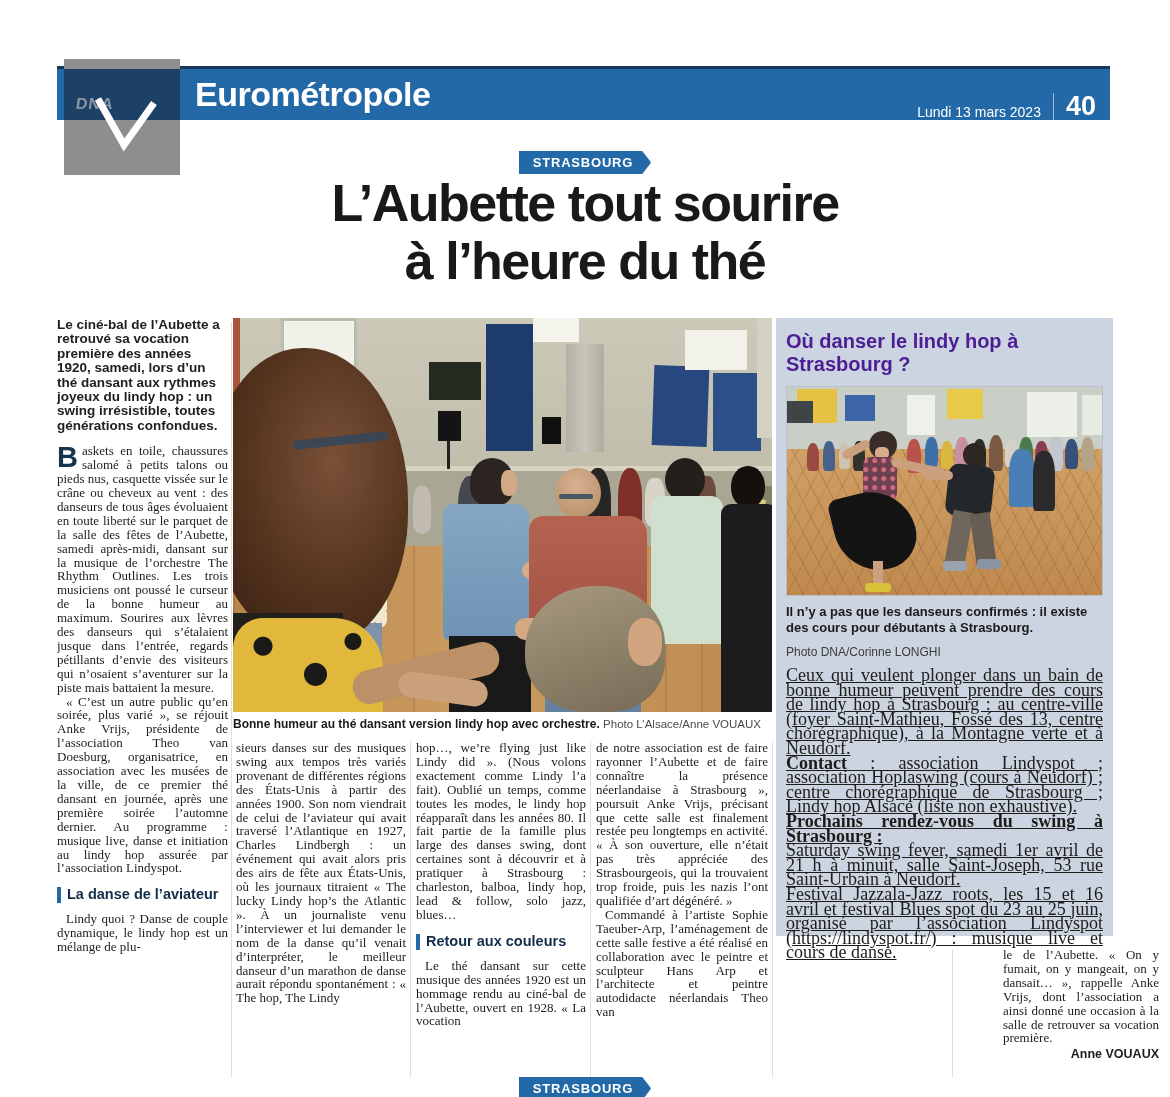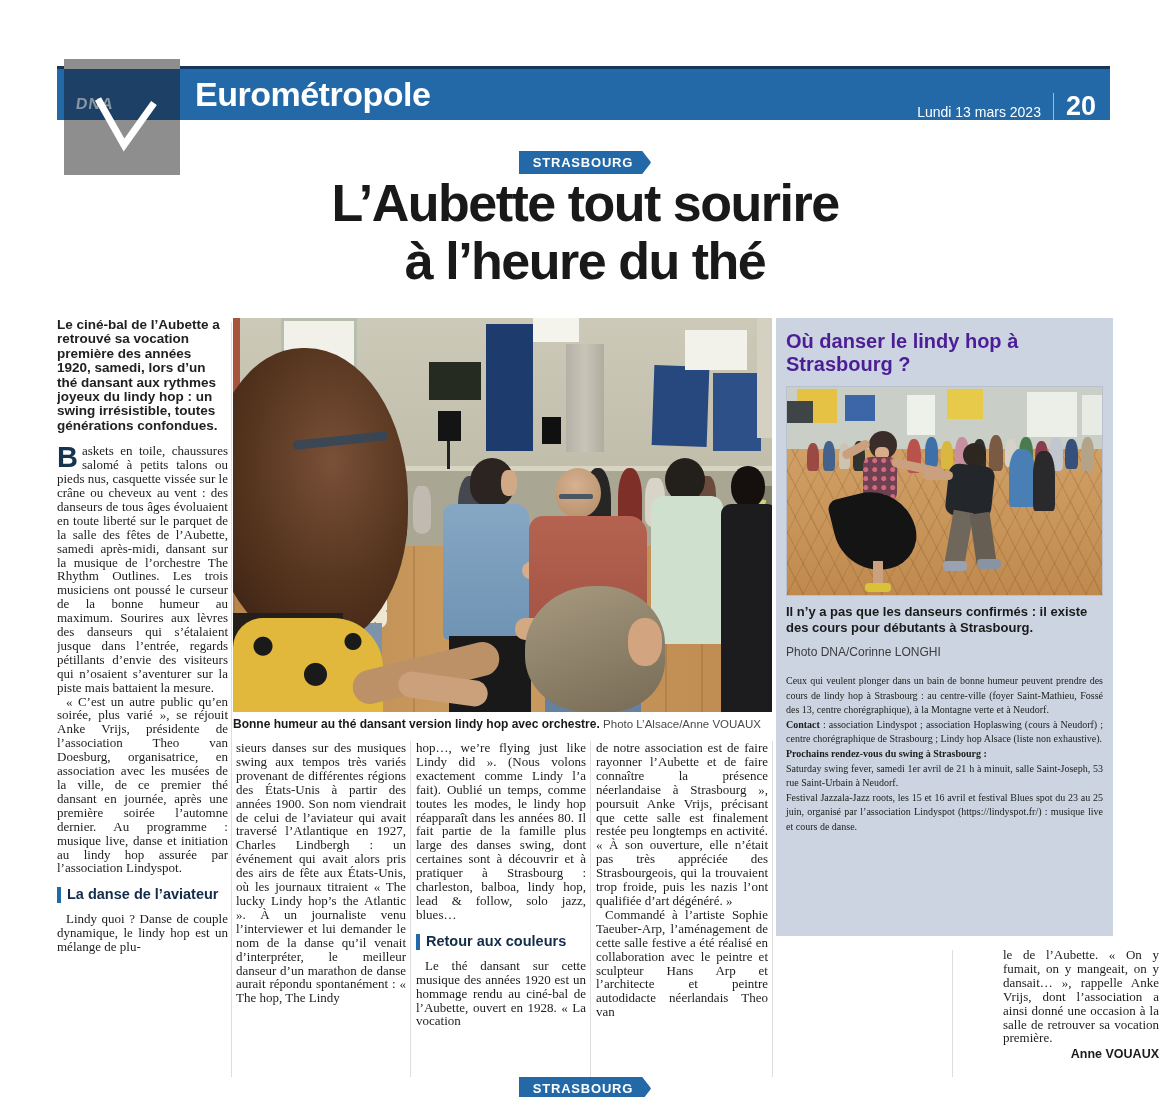--- a/index.html
+++ b/index.html
@@ -45,37 +45,37 @@
   .byline{text-align:right;font-family:"Liberation Sans","DejaVu Sans",sans-serif;font-weight:700;font-size:12.5px;margin-top:3px;}
   .rule{position:absolute;width:1px;background:#dedede;}
   
   .sidebar{position:absolute;left:776px;top:318px;width:337px;height:618px;background:#cbd4e0;box-sizing:border-box;padding:12px 10px;}
   .sb-title{font-family:"Liberation Sans","DejaVu Sans",sans-serif;font-weight:700;font-size:20px;line-height:23px;
     color:#4c1d95;width:260px;letter-spacing:0;}
   .sb-photo{position:relative;margin-top:10px;width:315px;height:208px;overflow:hidden;border:1px solid #b8c0cc;background:#c9cec6;}
   .sb-caption{font-family:"Liberation Sans","DejaVu Sans",sans-serif;font-weight:700;font-size:13px;line-height:15.5px;
     color:#1a1a1a;margin-top:8px;}
   .sb-credit{font-family:"Liberation Sans","DejaVu Sans",sans-serif;font-size:12px;color:#3c3c3c;margin-top:10px;}
-  .sb-body{font-size:10px;line-height:14.6px;text-align:justify;margin-top:15px;}
+  .sb-body{font-size:18px;line-height:14.6px;text-align:justify;margin-top:9px;text-decoration:underline;}
   .sb-body p{margin:0;}
   
   .photo-main{position:absolute;left:233px;top:318px;width:539px;height:394px;overflow:hidden;background:#c4c0ae;}
   .ph{position:absolute;}
 </style>
 </head>
 <body>
 
 <div class="page">
 
   <div class="topline"></div>
   <div class="banner">
     <div class="banner-title">Eurométropole</div>
     <div class="banner-right">
       <span class="banner-date">Lundi 13 mars 2023</span>
-      <span class="banner-page">20</span>
+      <span class="banner-page">40</span>
     </div>
   </div>
   <div class="logo-square">
     <div class="logo-navy">
       <span class="logo-text">DNA</span>
     </div>
     <svg class="logo-check" width="66" height="62" viewBox="0 0 66 62">
       <polyline points="6,8 32,54 62,12" fill="none" stroke="#ffffff" stroke-width="7"></polyline>
     </svg>
   </div>

